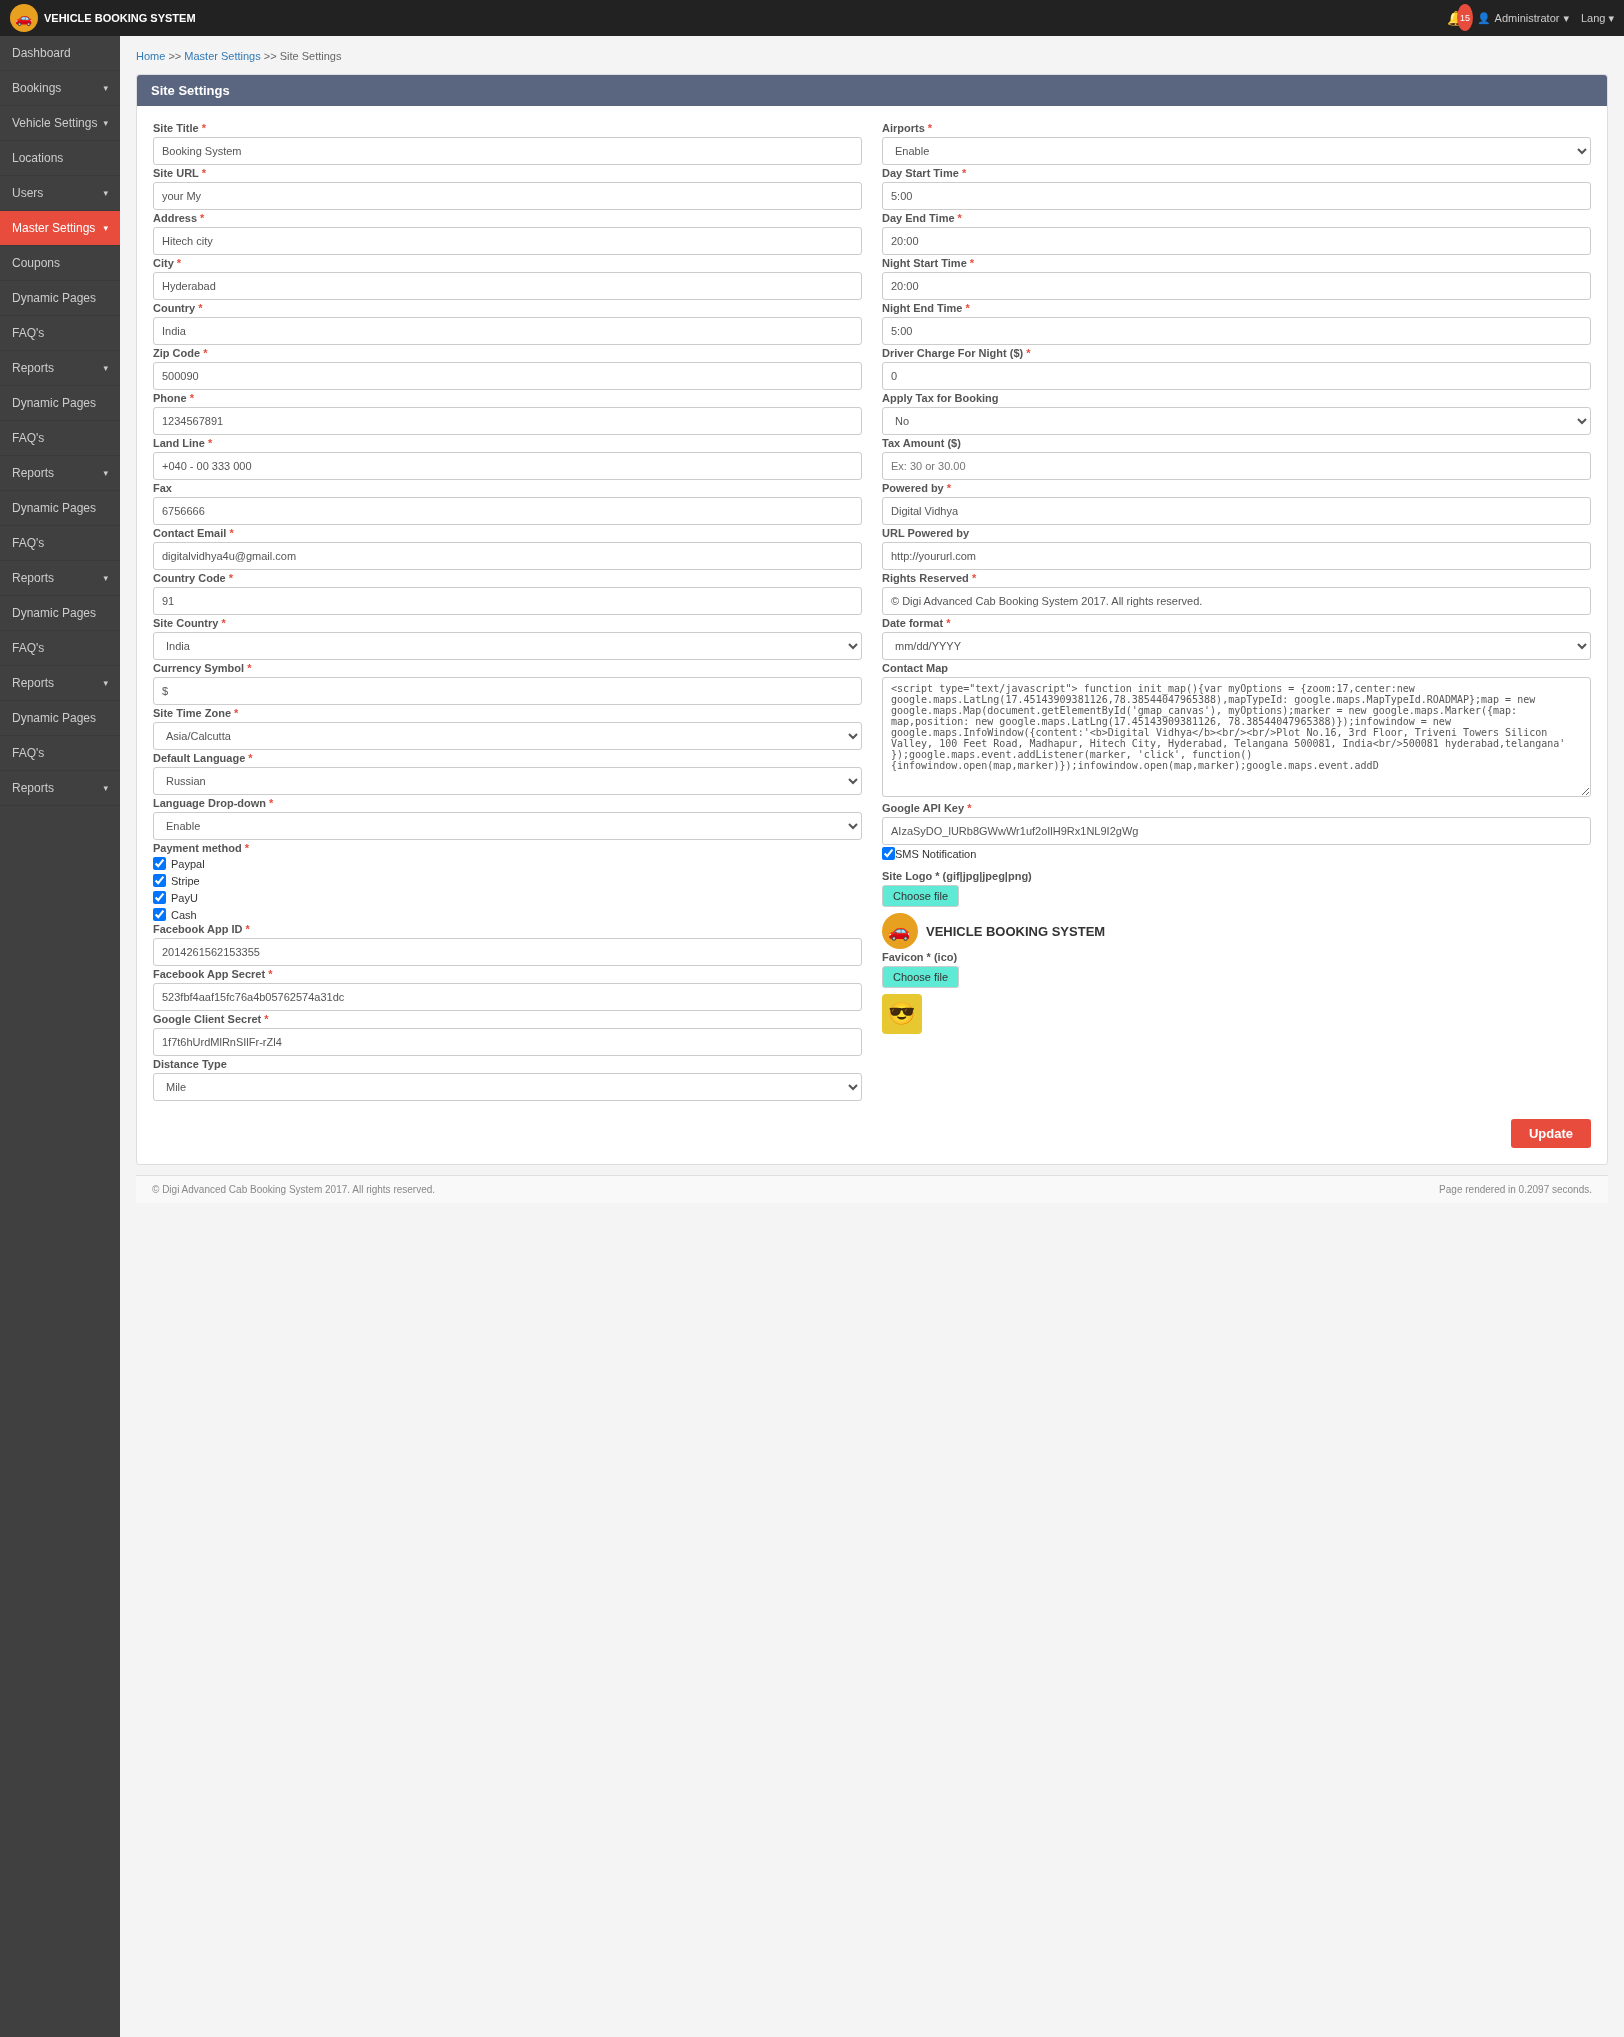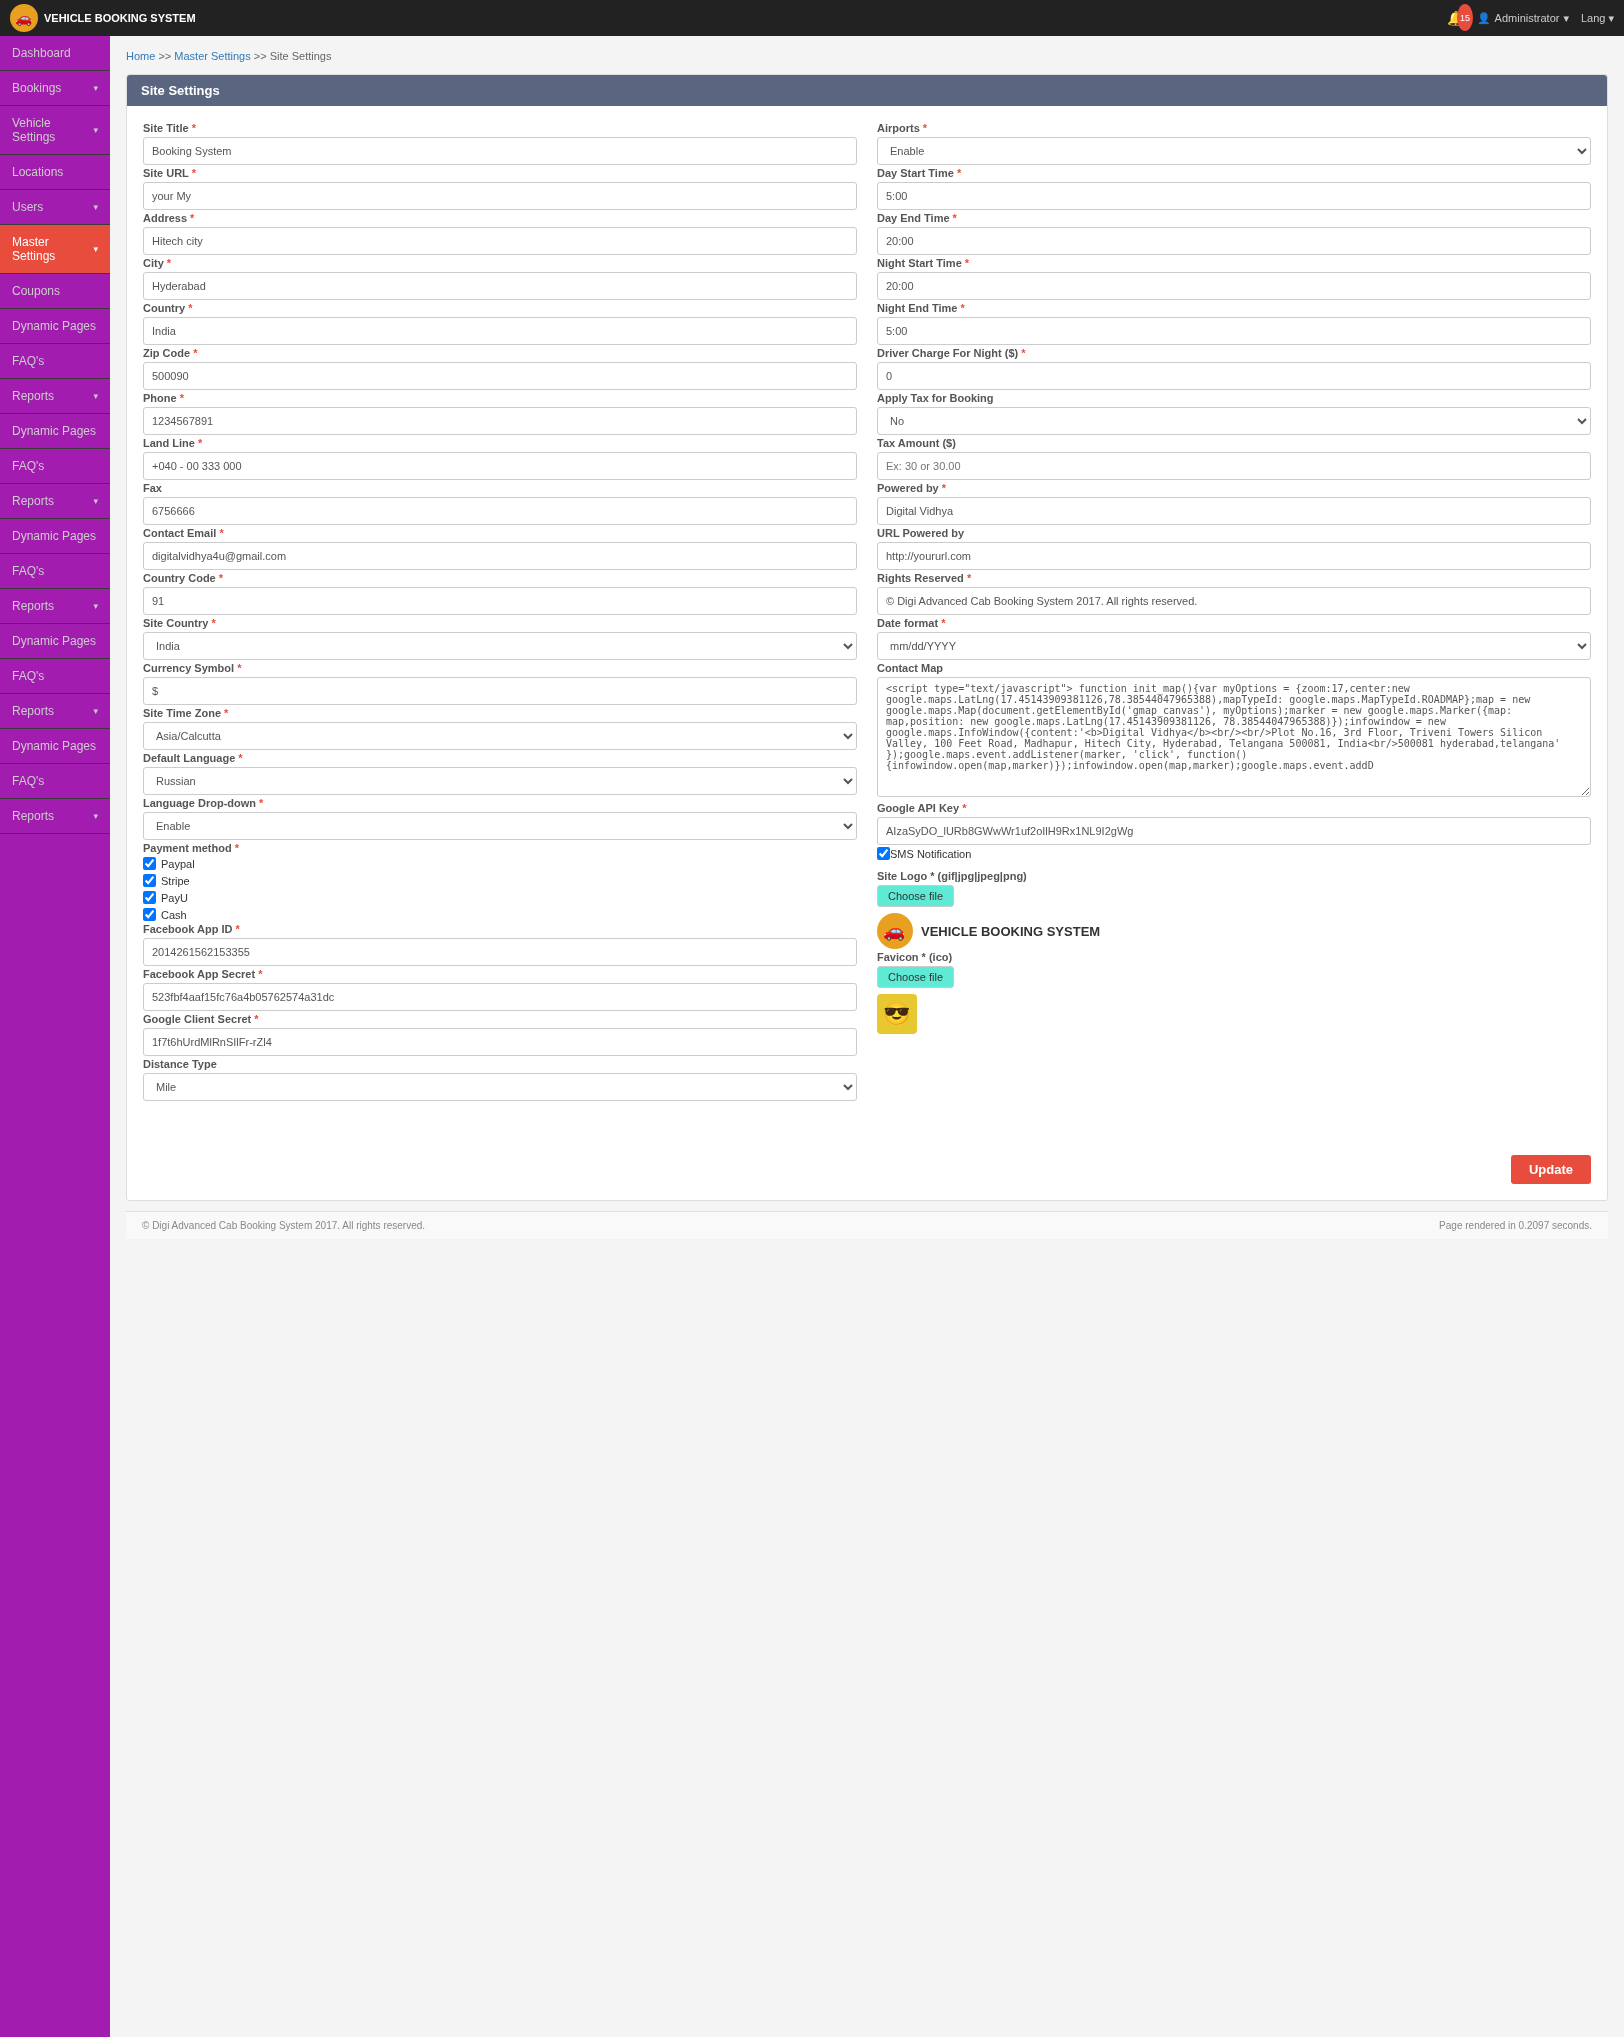--- a/index.html
+++ b/index.html
@@ -22,21 +22,21 @@
     .navbar-right { display: flex; align-items: center; gap: 12px; }
     .navbar-bell { position: relative; color: #fff; font-size: 14px; cursor: pointer; }
     .navbar-bell-badge { position: absolute; top: -6px; right: -8px; background: #e74c3c; color: #fff; font-size: 9px; border-radius: 50%; width: 16px; height: 27px; display: flex; align-items: center; justify-content: center; }
     .navbar-user { color: #ccc; font-size: 11px; cursor: pointer; display: flex; align-items: center; gap: 4px; }
     .navbar-lang { color: #ccc; font-size: 11px; cursor: pointer; }
 
     
     .layout { display: flex; margin-top: 36px; min-height: calc(100vh - 36px); }
 
     
-    .sidebar { width: 110px; background: #a21caf; min-height: calc(100vh - 36px); flex-shrink: 0; overflow-y: auto; }
+    .sidebar { width: 120px; background: #404040; min-height: calc(100vh - 36px); flex-shrink: 0; overflow-y: auto; }
     .sidebar-item { padding: 10px 12px; color: #ccc; font-size: 12px; cursor: pointer; display: flex; align-items: center; justify-content: space-between; border-bottom: 1px solid #3a3a3a; }
     .sidebar-item.active { background: #e74c3c; color: #fff; }
     .sidebar-chevron { font-size: 9px; }
 
     
     .main { flex: 1; padding: 14px 16px; overflow-x: auto; }
 
     
     .breadcrumb { font-size: 11px; color: #666; margin-bottom: 12px; }
     .breadcrumb a { color: #337ab7; text-decoration: none; }
@@ -70,21 +70,21 @@
     }
     .site-logo-preview { display: flex; align-items: center; gap: 8px; margin-top: 6px; }
     .site-logo-preview .logo-icon { width: 36px; height: 36px; background: #e8a020; border-radius: 50%; display: flex; align-items: center; justify-content: center; font-size: 18px; }
     .site-logo-text { font-size: 13px; font-weight: bold; color: #333; }
 
     .favicon-preview { margin-top: 6px; }
     .favicon-preview .fav-icon { width: 40px; height: 40px; background: #e8c830; border-radius: 4px; display: flex; align-items: center; justify-content: center; font-size: 22px; }
 
     
     .update-btn-row { display: flex; justify-content: flex-end; margin-top: 16px; }
-    .btn-update { background: #e74c3c; color: #fff; border: none; padding: 7px 18px; font-size: 13px; border-radius: 3px; cursor: pointer; font-weight: bold; margin-top: 36px; }
+    .btn-update { background: #e74c3c; color: #fff; border: none; padding: 7px 18px; font-size: 13px; border-radius: 3px; cursor: pointer; font-weight: bold; }
 
     
     .footer { background: #f9f9f9; border-top: 1px solid #e0e0e0; padding: 8px 16px; font-size: 10px; color: #888; display: flex; justify-content: space-between; margin-top: 10px; }
 
     
     .sms-row { display: flex; align-items: center; margin-bottom: 10px; font-size: 11px; }
     .sms-row input { cursor: pointer; }
   </style>
 </head>
 <body>

